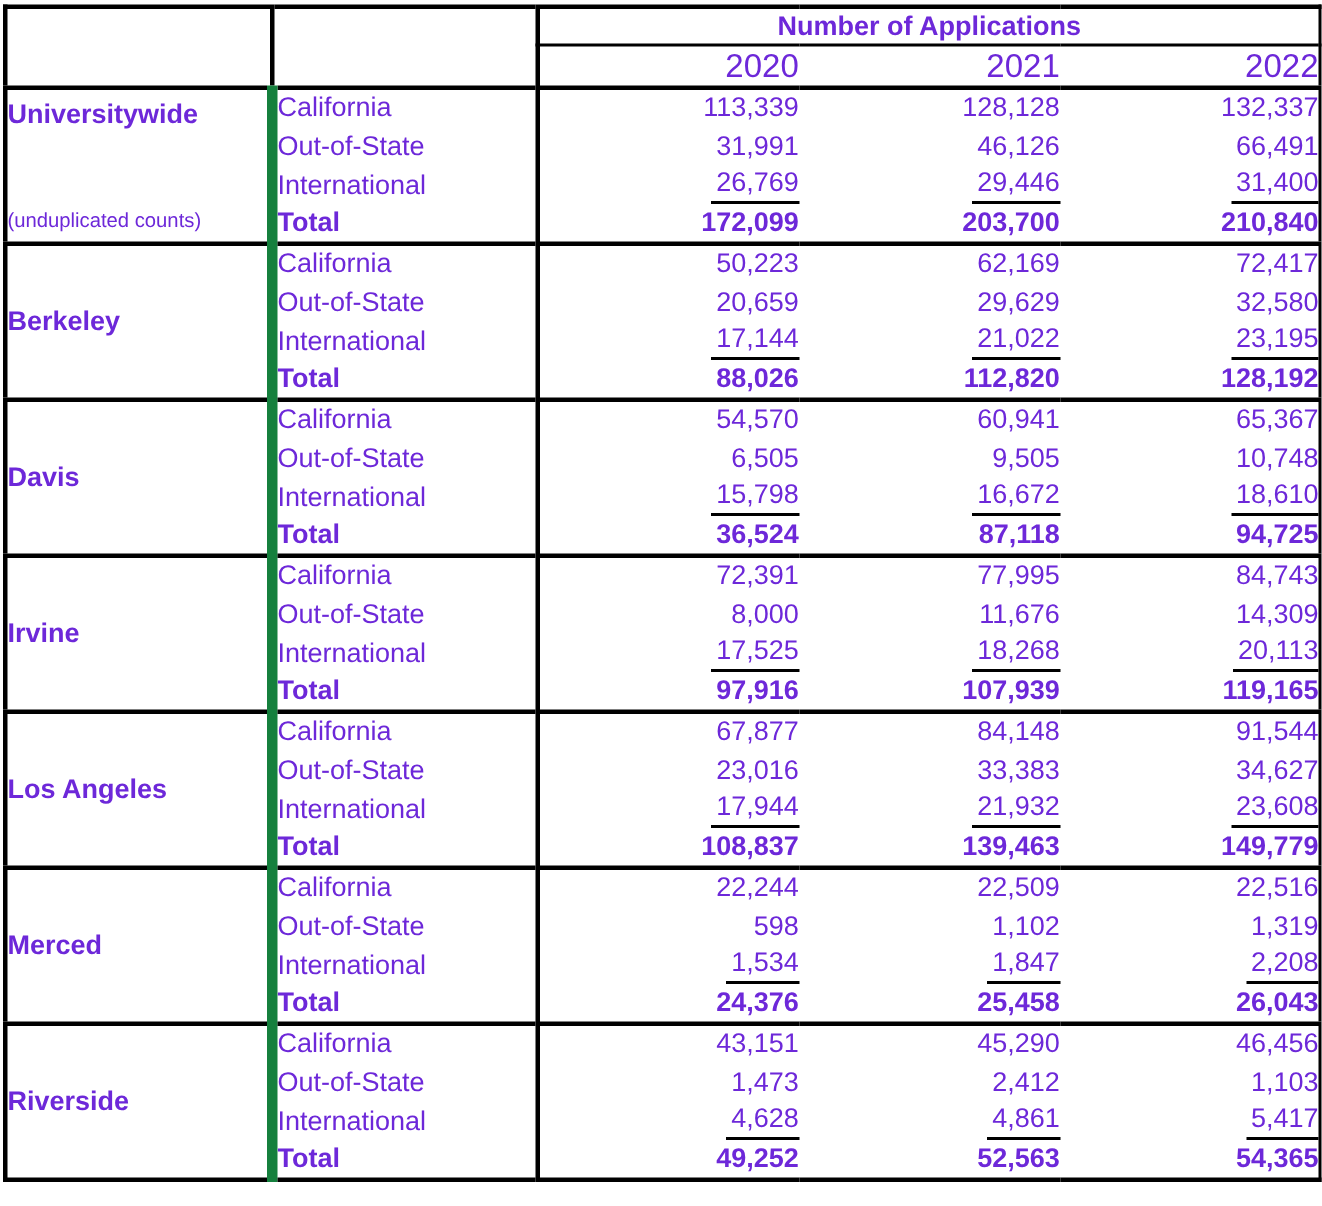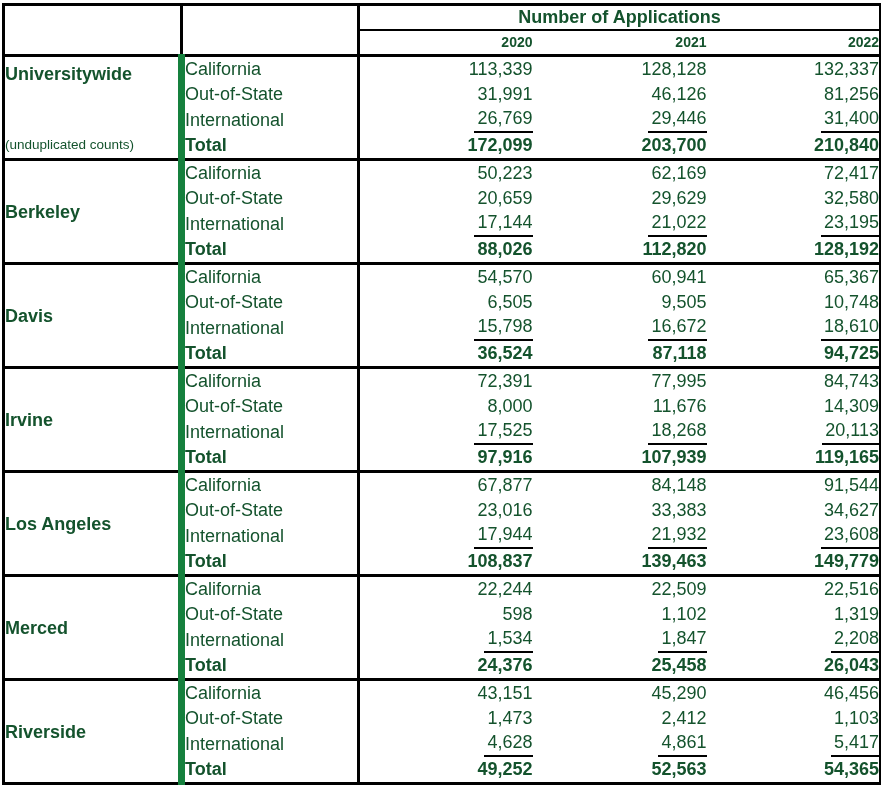--- a/index.html
+++ b/index.html
@@ -17,43 +17,43 @@
     font-family: "Liberation Sans", "DejaVu Sans", sans-serif;
     color: #000000;
   }
   table.apps {
     border-collapse: collapse;
     table-layout: fixed;
     width: 877px;
     margin: 3px 0 0 2px;
     border: 3px solid #000000;
     font-size: 18px;
-    color: #14532d;
+    color: #6d28d9;
   }
   table.apps th, table.apps td {
     padding: 0;
     vertical-align: middle;
     overflow: hidden;
     white-space: nowrap;
   }
   thead.tbl-head { border-bottom: 3px solid #000000; }
   tr.head-row-1 { height: 25px; }
   tr.head-row-2 { height: 26px; }
   th.corner-campus, th.corner-category { border-right: 3px solid #000000; }
   th.apps-title {
     border-bottom: 2px solid #000000;
     text-align: center;
     font-weight: bold;
     font-size: 18px;
   }
   th.year {
     text-align: right;
     padding-right: 7px;
-    font-weight: bold;
-    font-size: 14px;
+    font-weight: normal;
+    font-size: 22px;
   }
   tbody.section { border-top: 3px solid #000000; }
   tbody.section tr { height: 26px; }
   th.campus {
     border-right: 7px solid #15803d;
     vertical-align: top;
     text-align: left;
     padding: 0 2px 0 7px;
   }
   .campus-name {
@@ -120,21 +120,21 @@
         </th>
         <td class="cat">California</td>
         <td class="num">113,339</td>
         <td class="num">128,128</td>
         <td class="num">132,337</td>
       </tr>
       <tr>
         <td class="cat">Out-of-State</td>
         <td class="num">31,991</td>
         <td class="num">46,126</td>
-        <td class="num">81,256</td>
+        <td class="num">66,491</td>
       </tr>
       <tr>
         <td class="cat">International</td>
         <td class="num"><span class="ul">26,769</span></td>
         <td class="num"><span class="ul">29,446</span></td>
         <td class="num"><span class="ul">31,400</span></td>
       </tr>
       <tr class="total-row">
         <td class="cat">Total</td>
         <td class="num">172,099</td>

